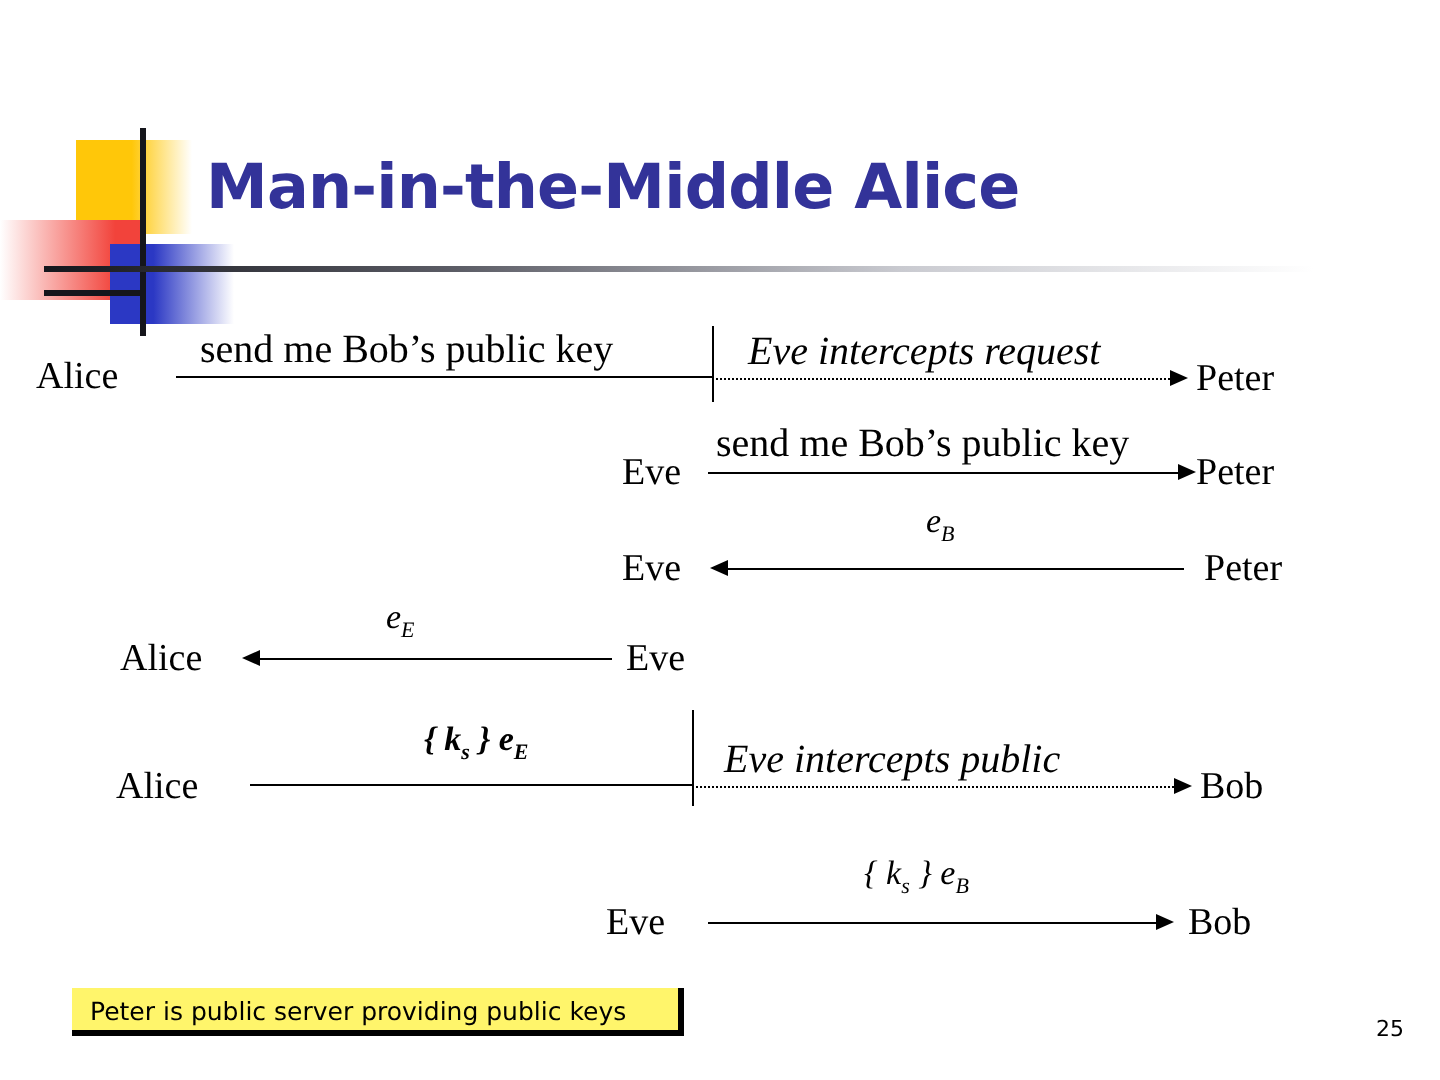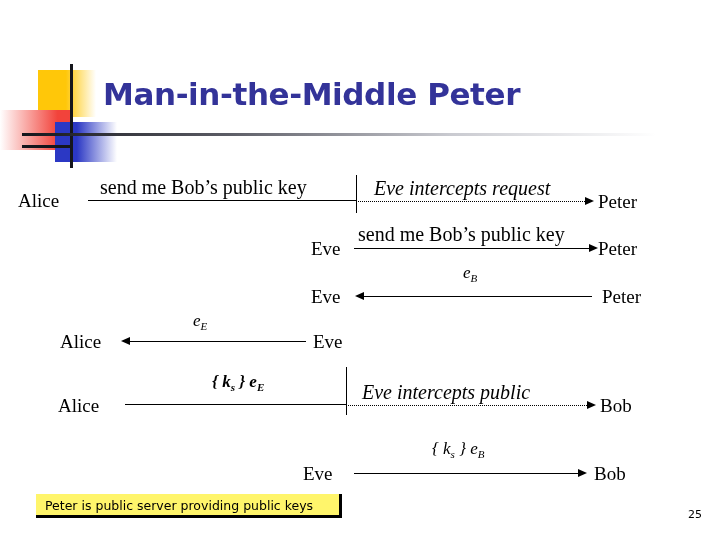--- a/index.html
+++ b/index.html
@@ -51,21 +51,21 @@
     letter-spacing: -0.4px;
     color: #333399;
     white-space: nowrap;
   }
   #title-rule {
     position: absolute; left: 22px; top: 133px; width: 690px; height: 3px;
     background: linear-gradient(to right, #15161C 0%, #5c5d66 30%, #c9cad0 62%, #ffffff 92%);
   }
 
   
-  #diagram { position: absolute; left: 0; top: 0; width: 720px; height: 420px; margin-top: 12px; }
+  #diagram { position: absolute; left: 0; top: 0; width: 720px; height: 420px; }
 
   .actor {
     position: absolute;
     font-family: "Liberation Serif", serif;
     font-size: 19px;
     white-space: nowrap;
     line-height: 1;
   }
   .msg {
     position: absolute;
@@ -136,21 +136,21 @@
 <body>
 
 <div id="deco">
   <div class="sq sq-yellow"></div>
   <div class="sq sq-red"></div>
   <div class="sq sq-blue"></div>
   <div class="deco-vline"></div>
   <div class="deco-hline"></div>
 </div>
 
-<div id="title">Man-in-the-Middle Peter</div>
+<div id="title">Man-in-the-Middle Alice</div>
 <div id="title-rule"></div>
 
 <div id="diagram">
 
   <div class="actor" style="left:18px;  top:179px;">Alice</div>
   <div class="msg" style="left:100px; top:165px;">send me Bob’s public key</div>
   <div class="line" style="left:88px;  top:188px; width:268px;"></div>
   <div class="vbar" style="left:356px; top:163px; height:38px;"></div>
   <div class="msg ital" style="left:374px; top:166px;">Eve intercepts request</div>
   <div class="line dotted" style="left:356px; top:189px; width:231px;"></div>

